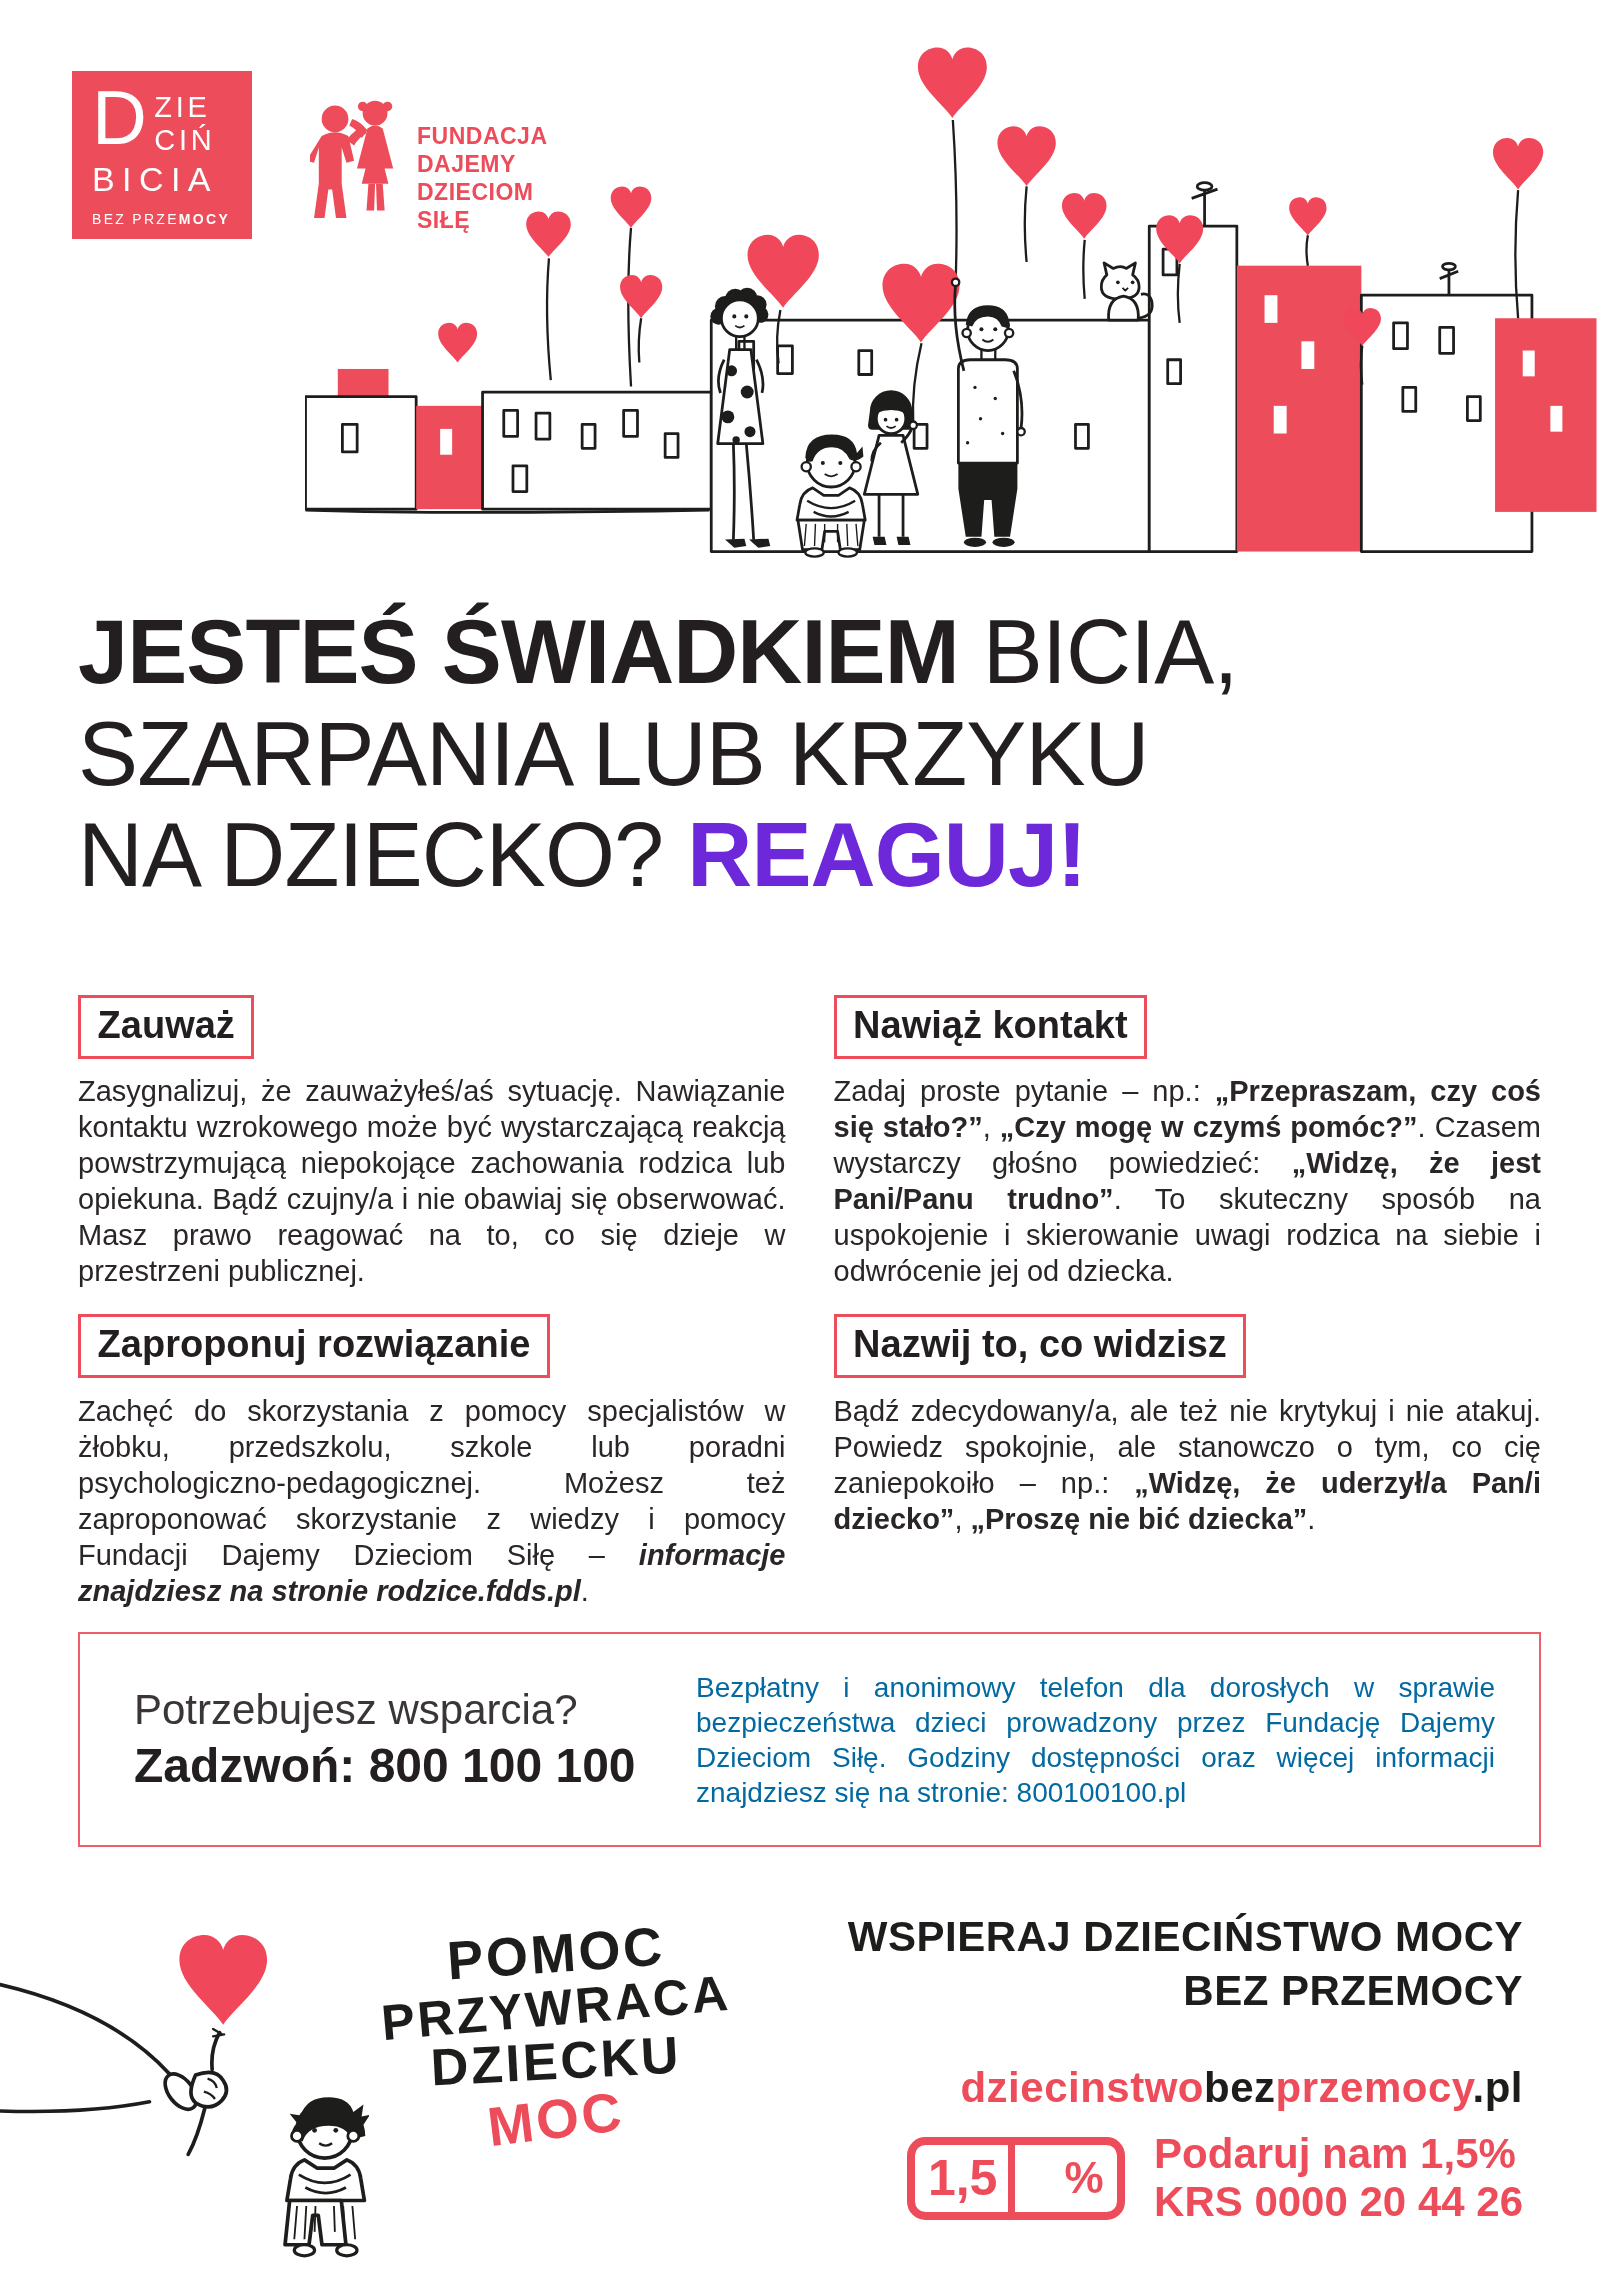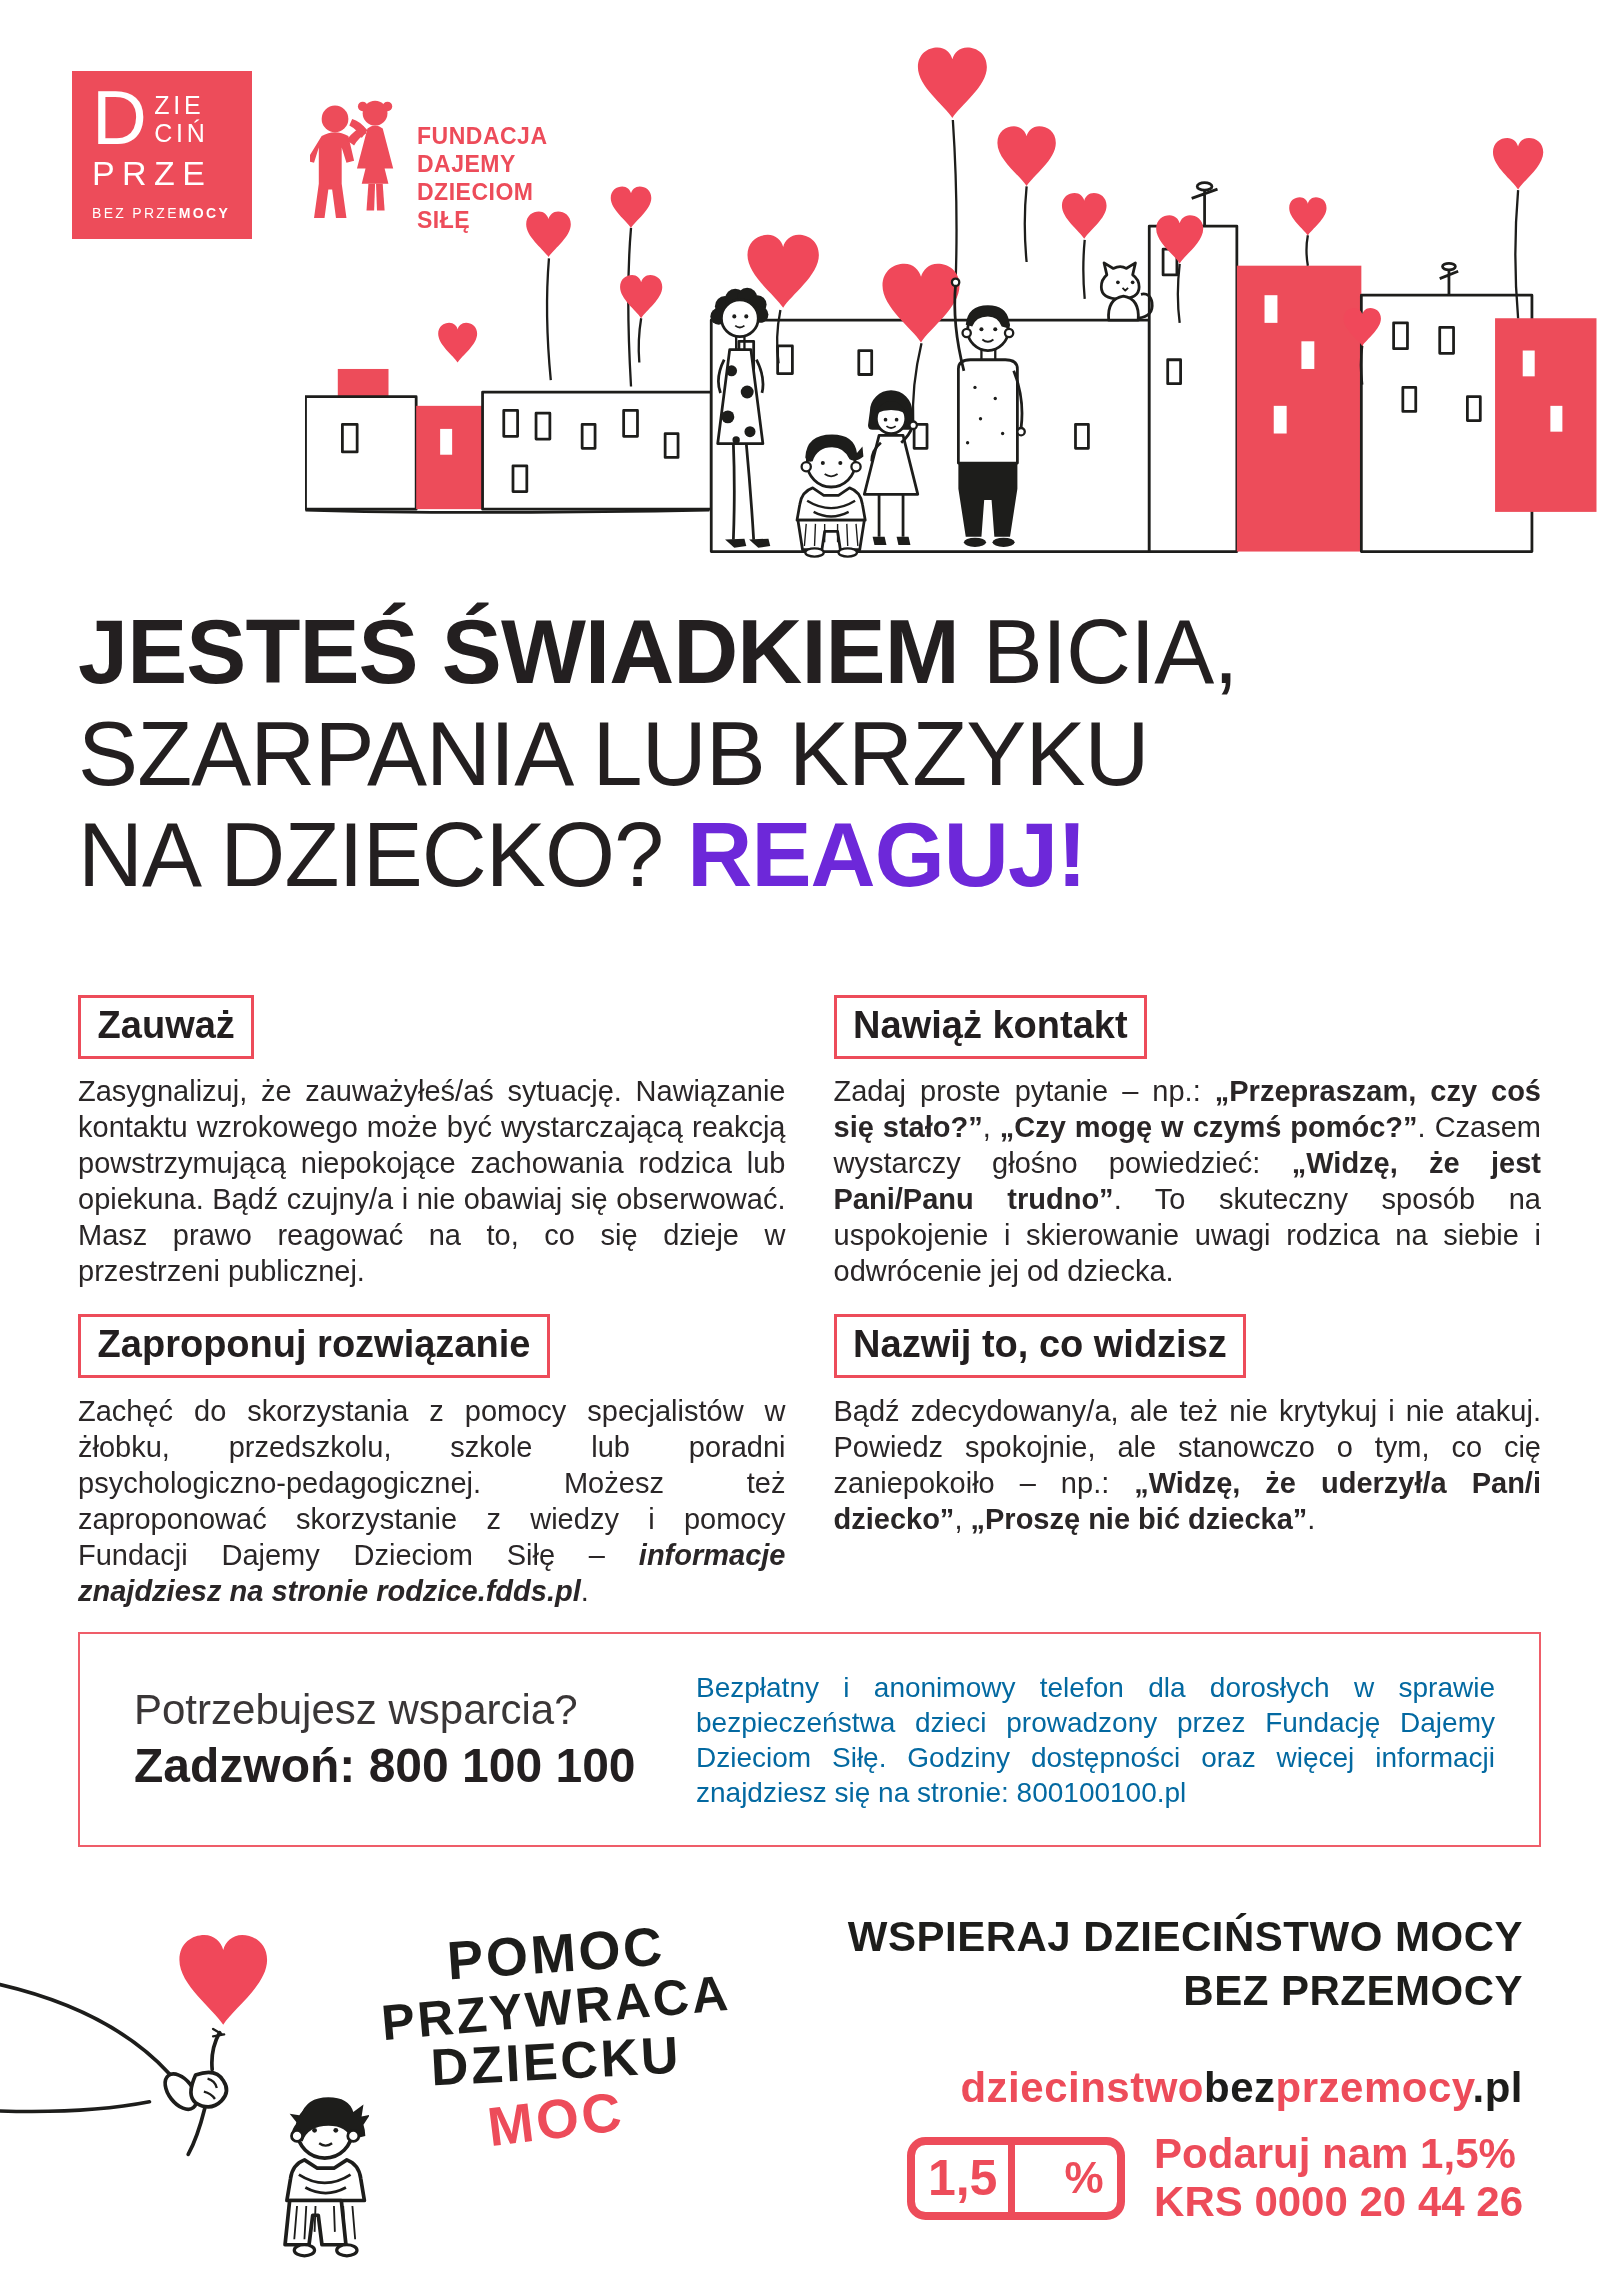--- a/index.html
+++ b/index.html
@@ -4,21 +4,21 @@
 <style>
   html,body{margin:0;padding:0;background:#fff;}
   .poster{position:relative;width:1620px;height:2290px;background:#fff;overflow:hidden;
           font-family:"Liberation Sans","DejaVu Sans",sans-serif;color:#1d1d1b;}
   
   .logo-square{position:absolute;left:72px;top:71px;width:180px;height:168px;background:#ed4c5a;
                color:#fff;box-sizing:border-box;padding:14.8px 0 0 20px;}
   .lg-row1{display:flex;align-items:flex-start;}
   .lg-d{font-size:76px;line-height:0.85;font-weight:400;}
   .lg-col{margin-left:7.4px;margin-top:5.5px;}
-  .lg-col span{display:block;font-size:25px;letter-spacing:3.7px;line-height:1.12;}
+  .lg-col span{display:block;font-size:29px;letter-spacing:3.7px;line-height:1.12;}
   .lg-stwo{font-size:34px;letter-spacing:7.4px;margin-top:3.7px;}
   .lg-sub{font-size:14px;letter-spacing:2.3px;margin-top:12px;}
   .lg-sub b{font-weight:700;}
   
   .found-logo{position:absolute;left:310px;top:96px;width:92px;height:124px;}
   .found-text{position:absolute;left:417px;top:122px;color:#ed4c5a;font-weight:700;
               font-size:23px;line-height:1.22;letter-spacing:0.5px;}
   
   .city{position:absolute;left:305px;top:37px;width:1292px;height:521px;}
   
@@ -67,21 +67,21 @@
 <div class="poster">
 
   <div class="logo-square">
     <div class="lg-row1">
       <span class="lg-d">D</span>
       <span class="lg-col">
         <span>ZIE</span>
         <span>CIŃ</span>
       </span>
     </div>
-    <div class="lg-stwo">PRZE</div>
+    <div class="lg-stwo">BICIA</div>
     <div class="lg-sub"><span>BEZ PRZE</span><b>MOCY</b></div>
   </div>
 
   <svg class="found-logo" viewBox="0 0 96 130">
     <g fill="#ed4c5a">
       <circle cx="26" cy="24" r="14"></circle>
       <path d="M12 42 q14 -8 28 0 l6 26 -8 2 -5 -16 v38 l5 36 h-11 l-4 -30 h-4 l-4 30 h-11 l5 -36 v-38 l-5 16 -8 -2 z"></path>
       <path d="M38 46 q10 -12 18 -14 l3 7 q-8 4 -13 13 z"></path>
       <circle cx="68" cy="18" r="13"></circle>
       <circle cx="55" cy="11" r="5"></circle>

